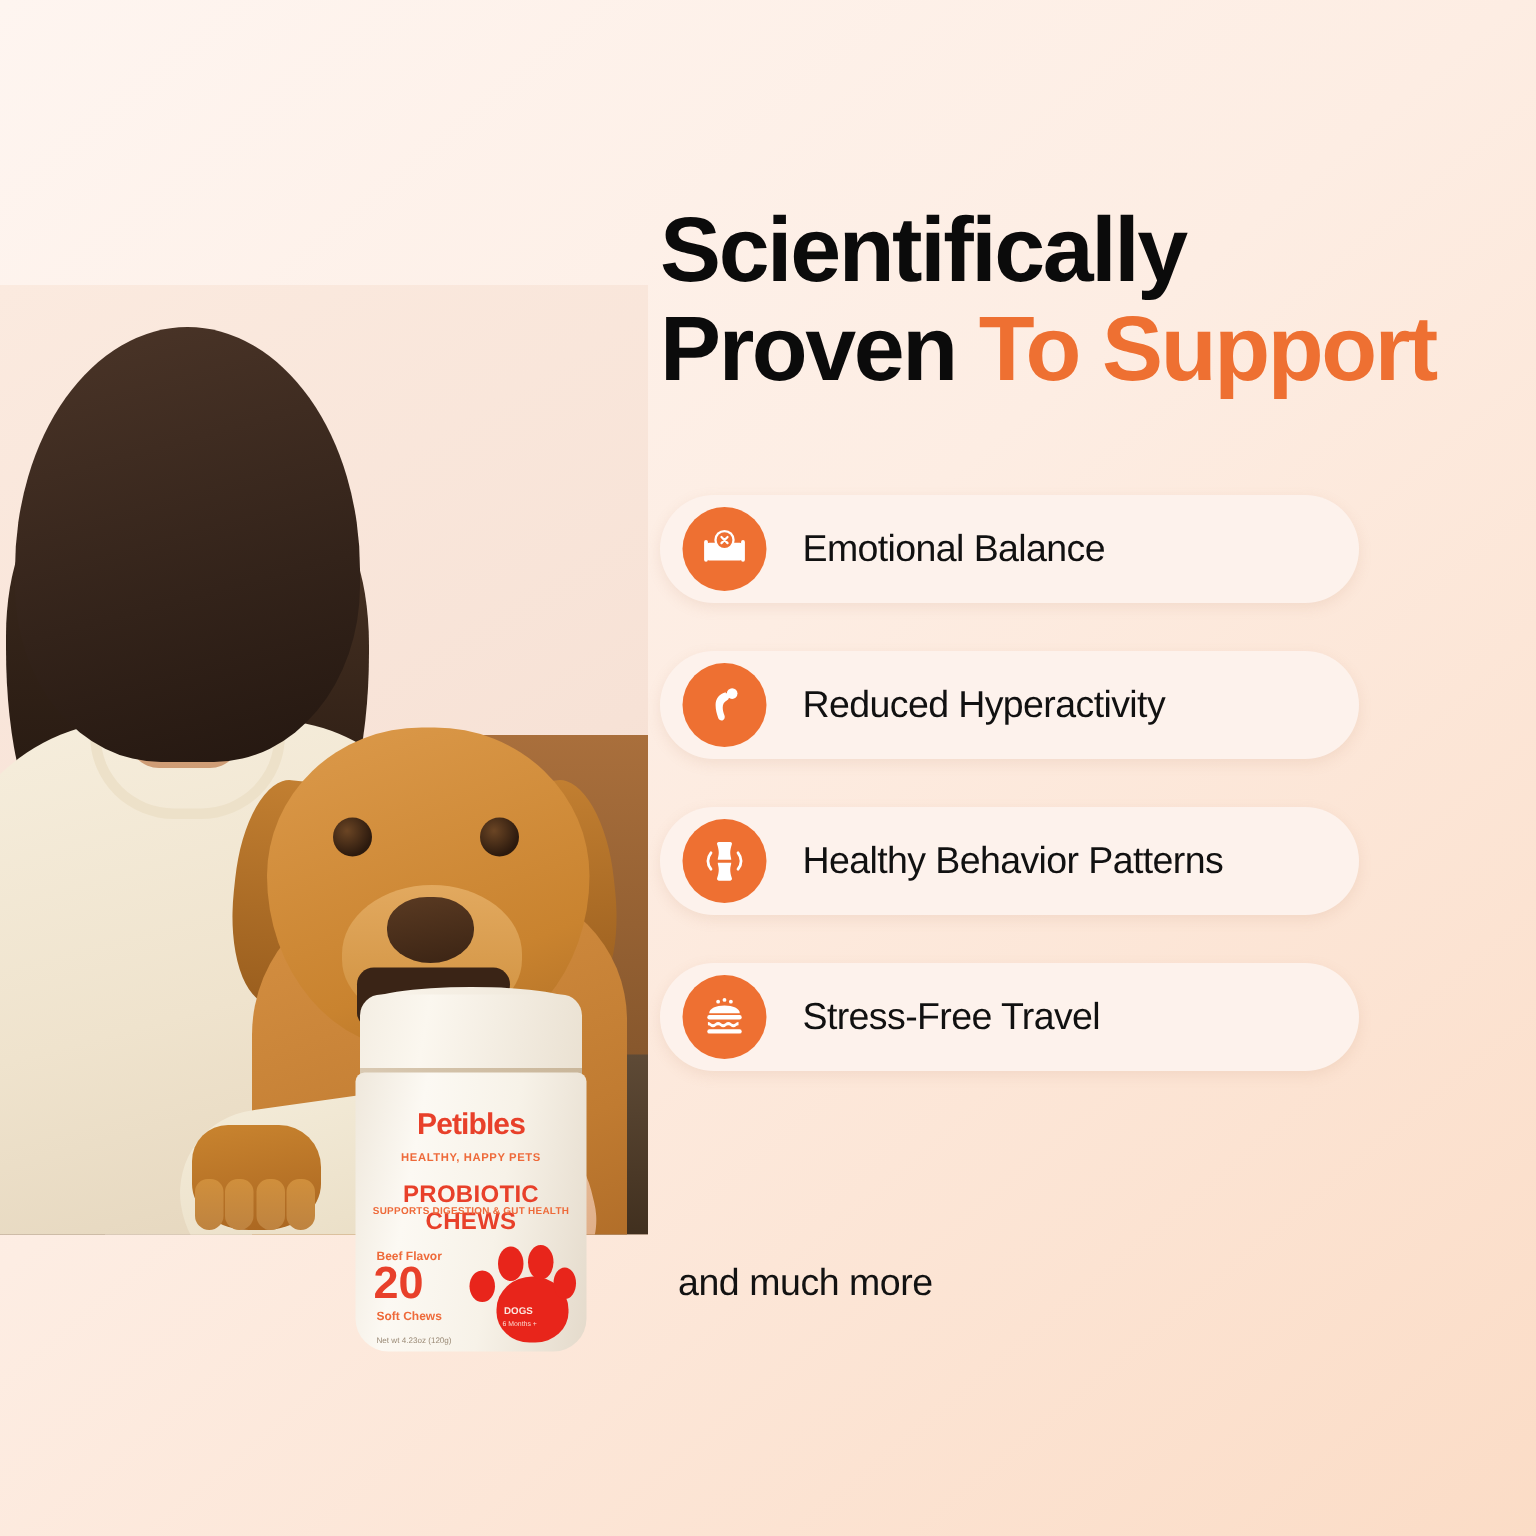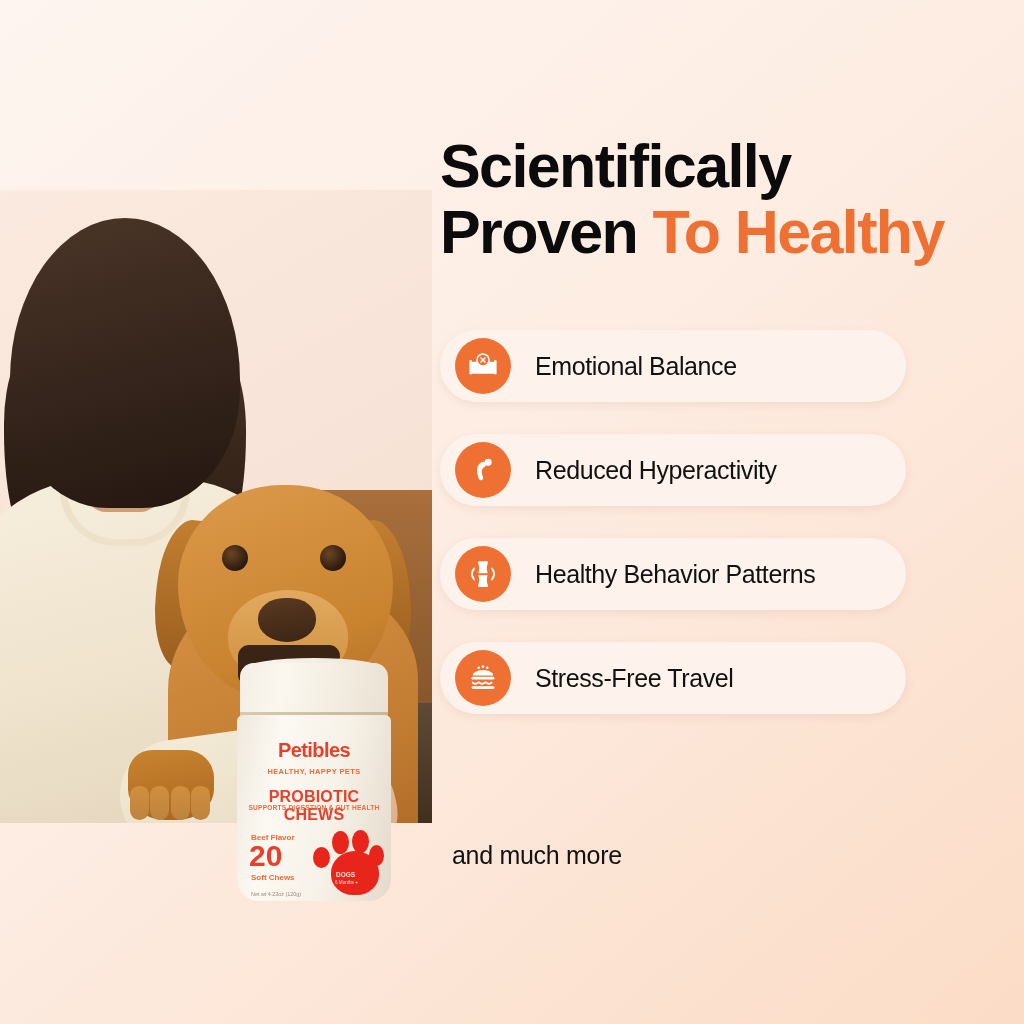--- a/index.html
+++ b/index.html
@@ -223,21 +223,21 @@
       <div class="pad" style="left:43px;top:3px;width:17px;height:23px;"></div>
       <div class="pad" style="left:60px;top:18px;width:15px;height:21px;"></div>
       <div class="dogs">DOGS</div>
       <div class="mos">6 Months +</div>
     </div>
   </div>
 </div>
 
 <h1 class="headline">
   <span>Scientifically</span><br>
-  <span>Proven </span><span class="accent">To Healthy</span>
+  <span>Proven </span><span class="accent">To Support</span>
 </h1>
 
 <div class="cards">
 
   <div class="card">
     <span class="icon">
       <svg viewBox="0 0 40 40">
           <path d="M6 17c0-1 1-2 2-2h24c1 0 2 1 2 2v10c0 1-1 2-2 2H8c-1 0-2-1-2-2z"></path>
           <rect x="4" y="13" width="3" height="17" rx="1.5"></rect>
           <rect x="33" y="13" width="3" height="17" rx="1.5"></rect>

